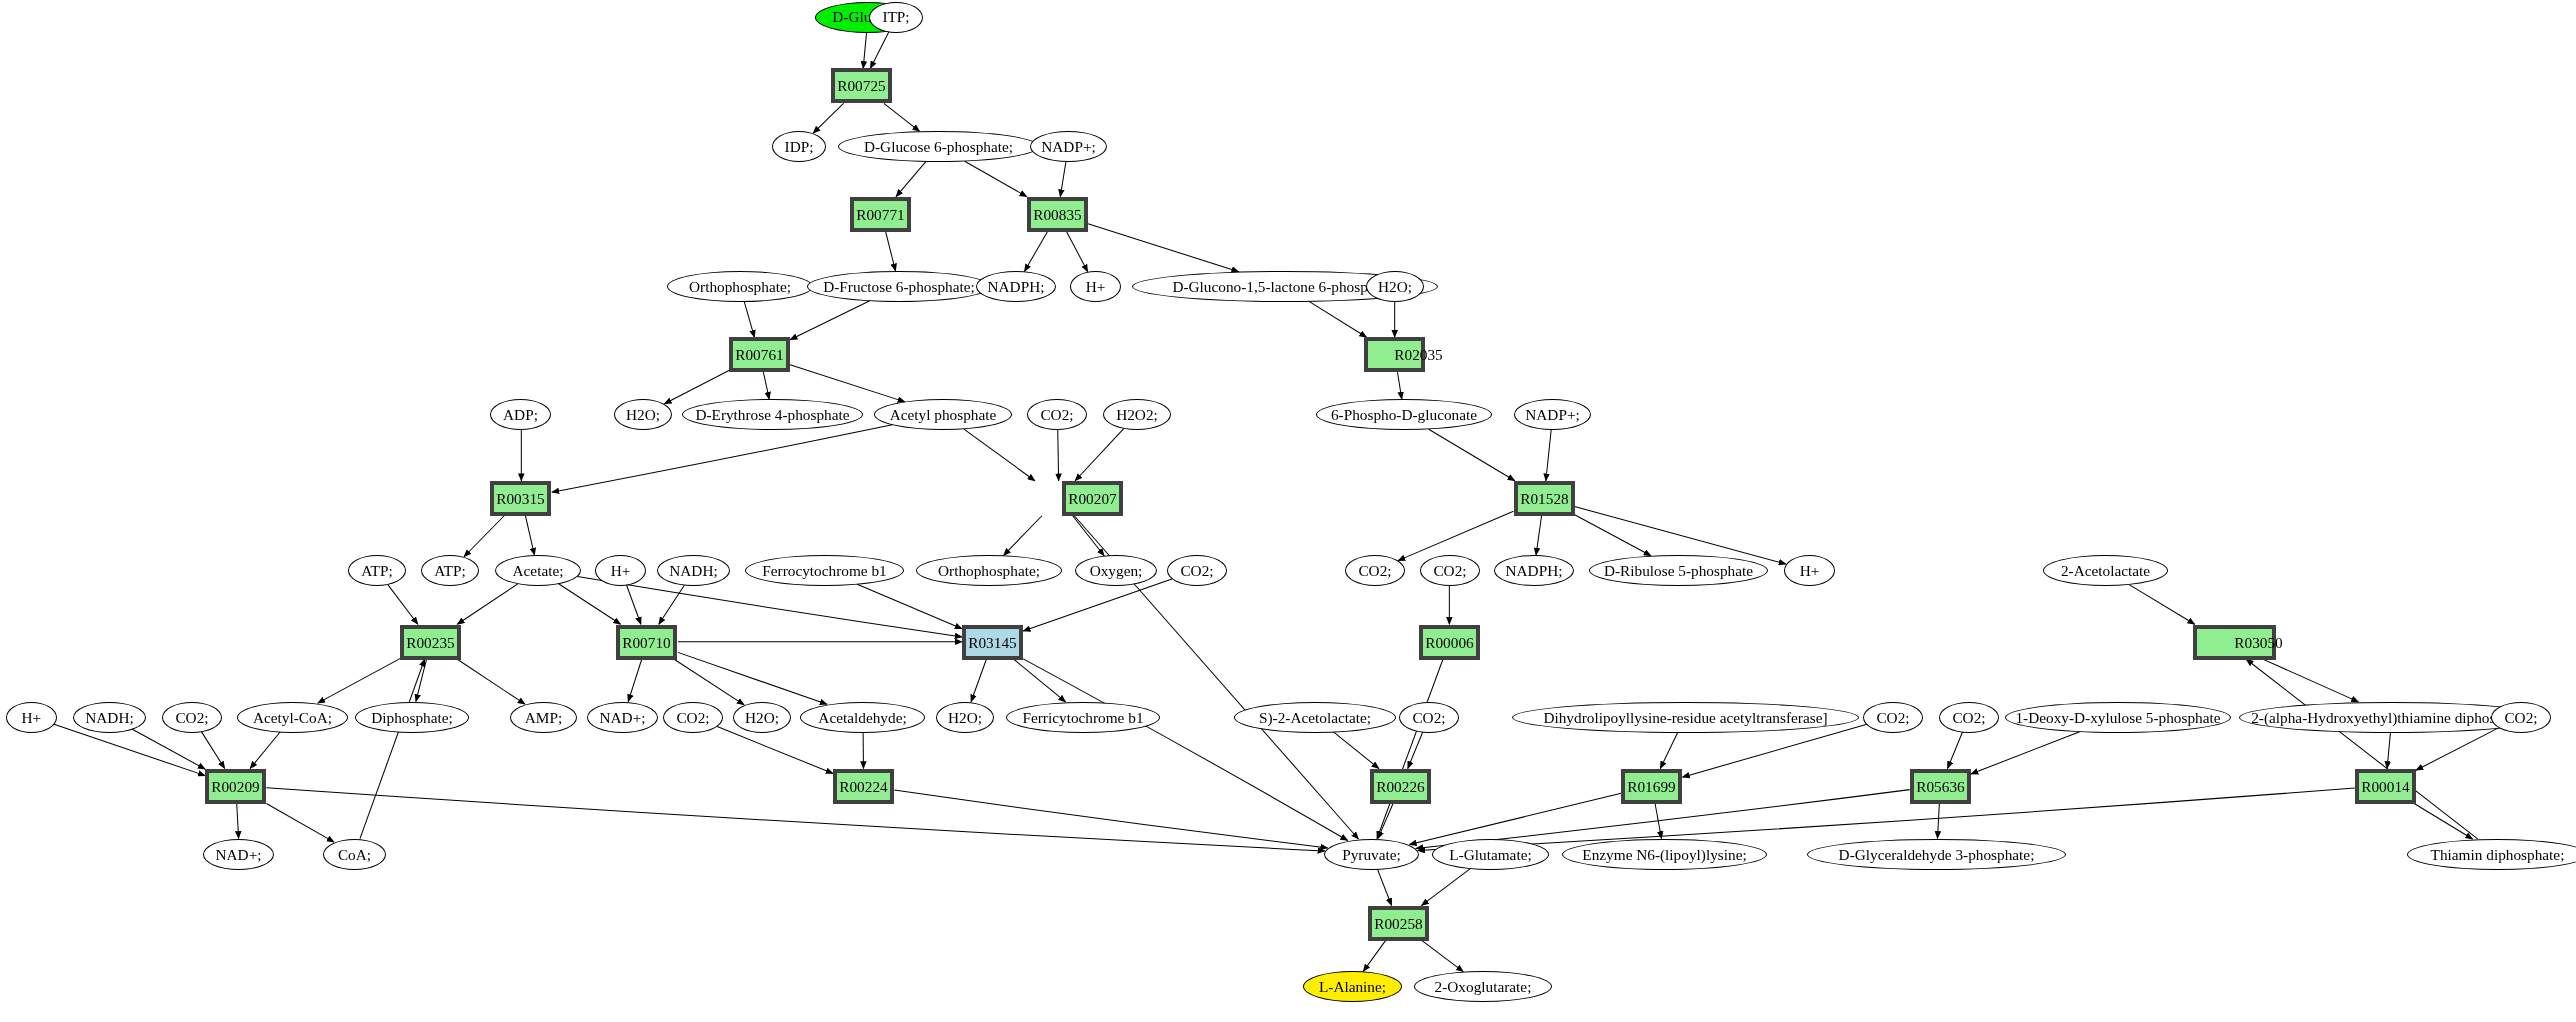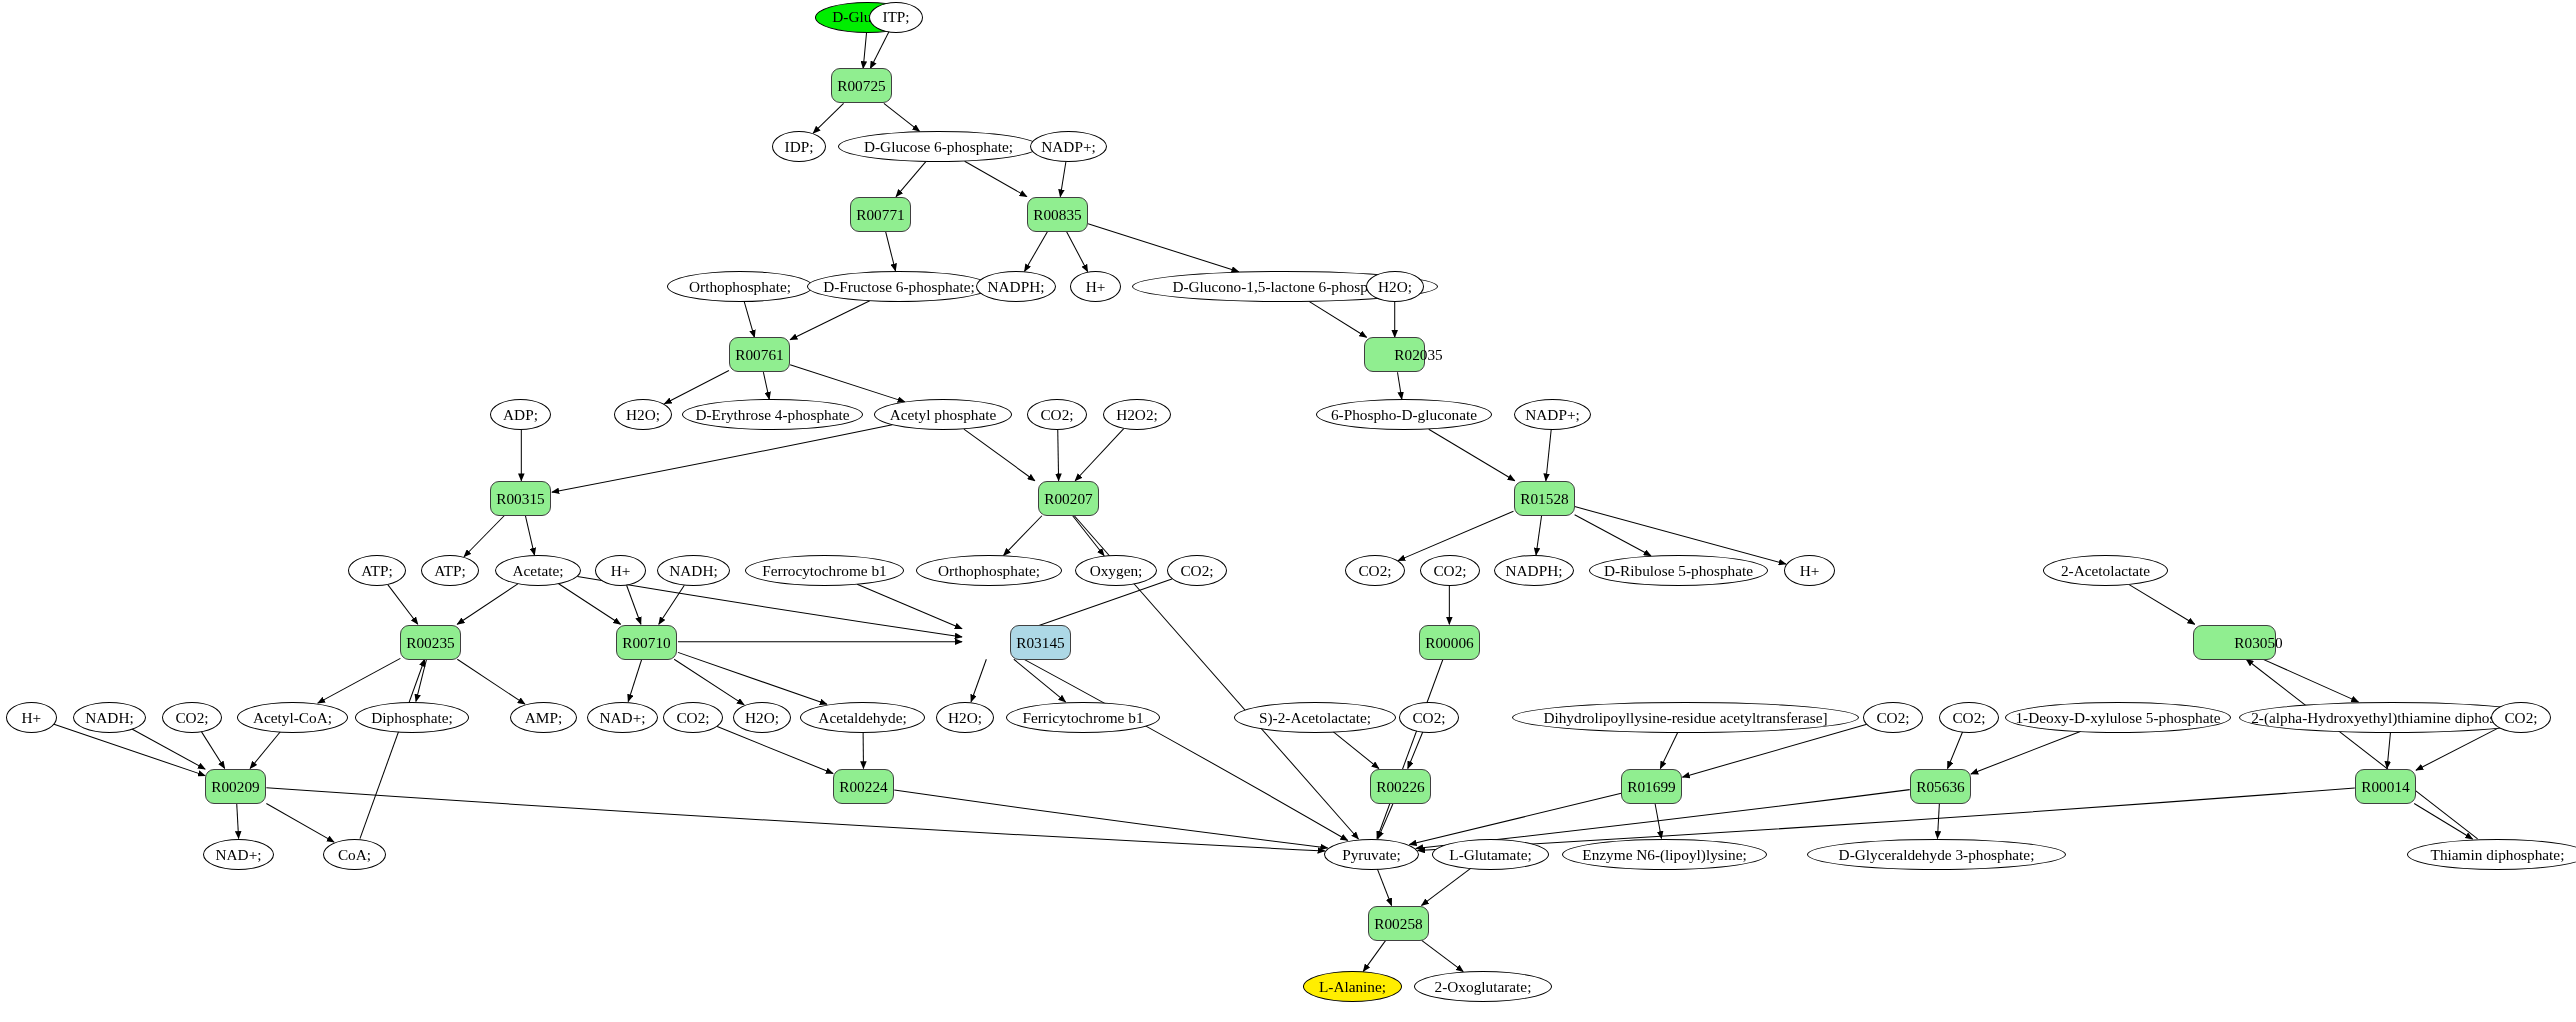--- a/index.html
+++ b/index.html
@@ -50,27 +50,26 @@
     border-radius: 50%;
     background: #ffffff;
   }
   .compound.highlight-green {
     background: #00ee00;
   }
   .compound.highlight-yellow {
     background: #ffee00;
   }
   .reaction {
-    border: 1px solid #404040;
+    border: 4px solid #404040;
     background: #90ee90;
-    border-radius: 9px;
+    border-radius: 0;
   }
   .reaction.alt {
     background: #add8e6;
-    margin-left: 48px;
   }
 </style>
 </head>
 <body>
 
 <div id="canvas">
   <svg id="edge-layer" viewBox="0 0 3535 1403">
     <defs>
       <marker id="arrow" markerWidth="11" markerHeight="9" refX="10" refY="4.5" orient="auto" markerUnits="userSpaceOnUse">
         <path d="M0,0 L11,4.5 L0,9 z" fill="#000000"></path>
@@ -236,21 +235,21 @@
       </div>
       <div class="node compound" style="left: 1316px; top: 399px; width: 176px; height: 31px;">
         <span class="label">6-Phospho-D-gluconate</span>
       </div>
       <div class="node compound" style="left: 1514px; top: 399px; width: 77px; height: 31px;">
         <span class="label">NADP+;</span>
       </div>
       <div class="node reaction" style="left: 490px; top: 481px; width: 61px; height: 35px;">
         <span class="label">R00315</span>
       </div>
-      <div class="node reaction" style="left: 1038px; top: 481px; width: 61px; height: 35px; text-align: center;">
+      <div class="node reaction" style="left: 1062px; top: 481px; width: 61px; height: 35px; text-align: center;">
         <span class="label">R00207</span>
       </div>
       <div class="node reaction" style="left: 1514px; top: 481px; width: 61px; height: 35px;">
         <span class="label">R01528</span>
       </div>
       <div class="node compound" style="left: 348px; top: 555px; width: 58px; height: 31px;">
         <span class="label">ATP;</span>
       </div>
       <div class="node compound" style="left: 421px; top: 555px; width: 58px; height: 31px;">
         <span class="label">ATP;</span>

